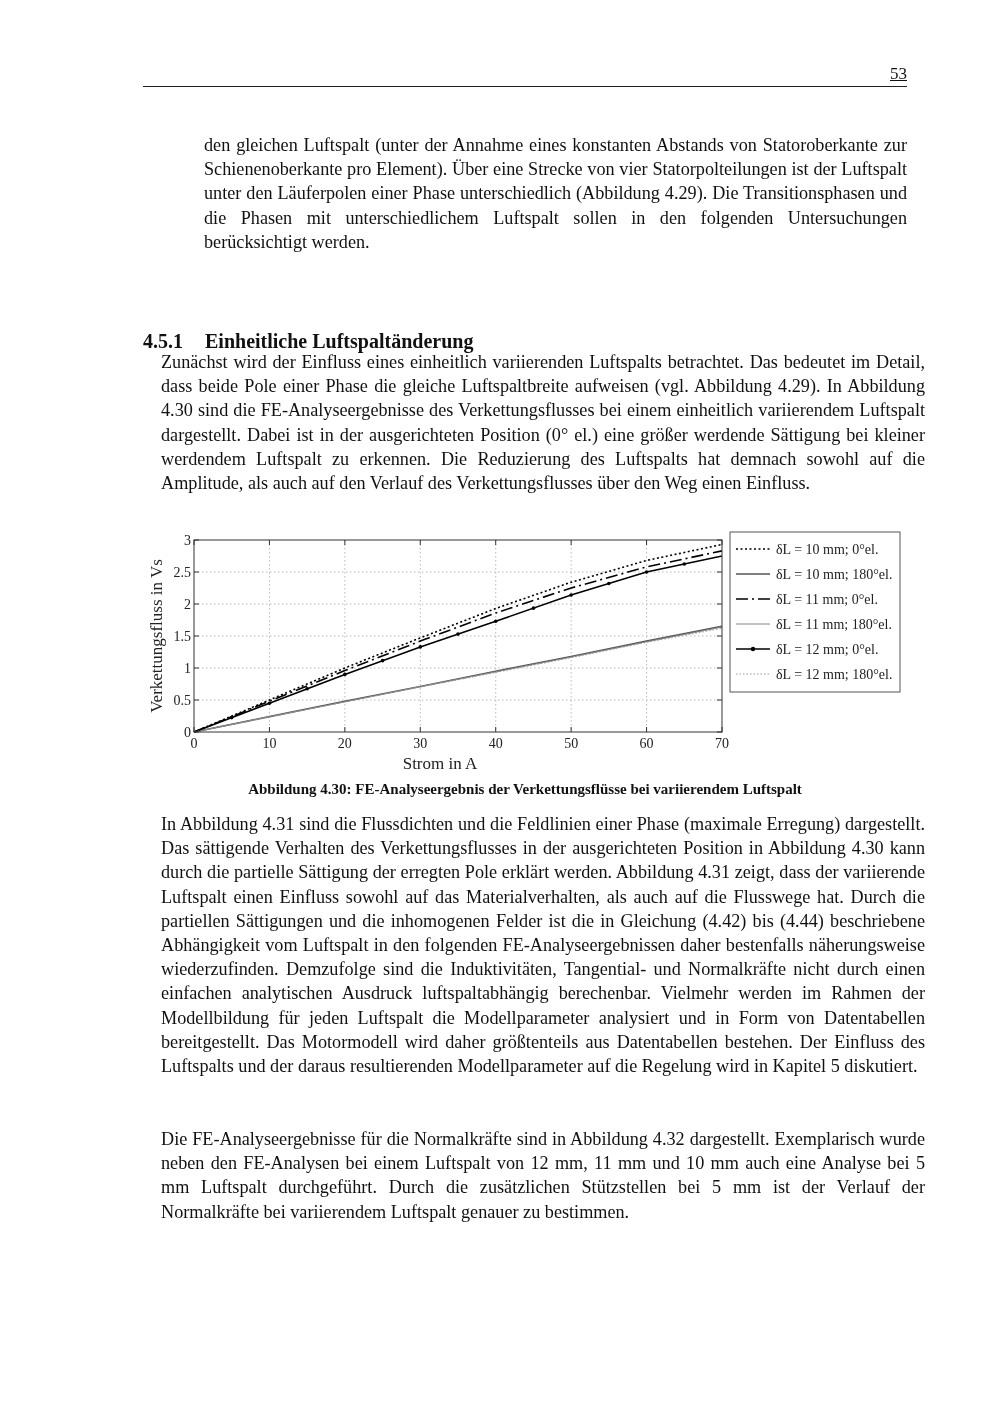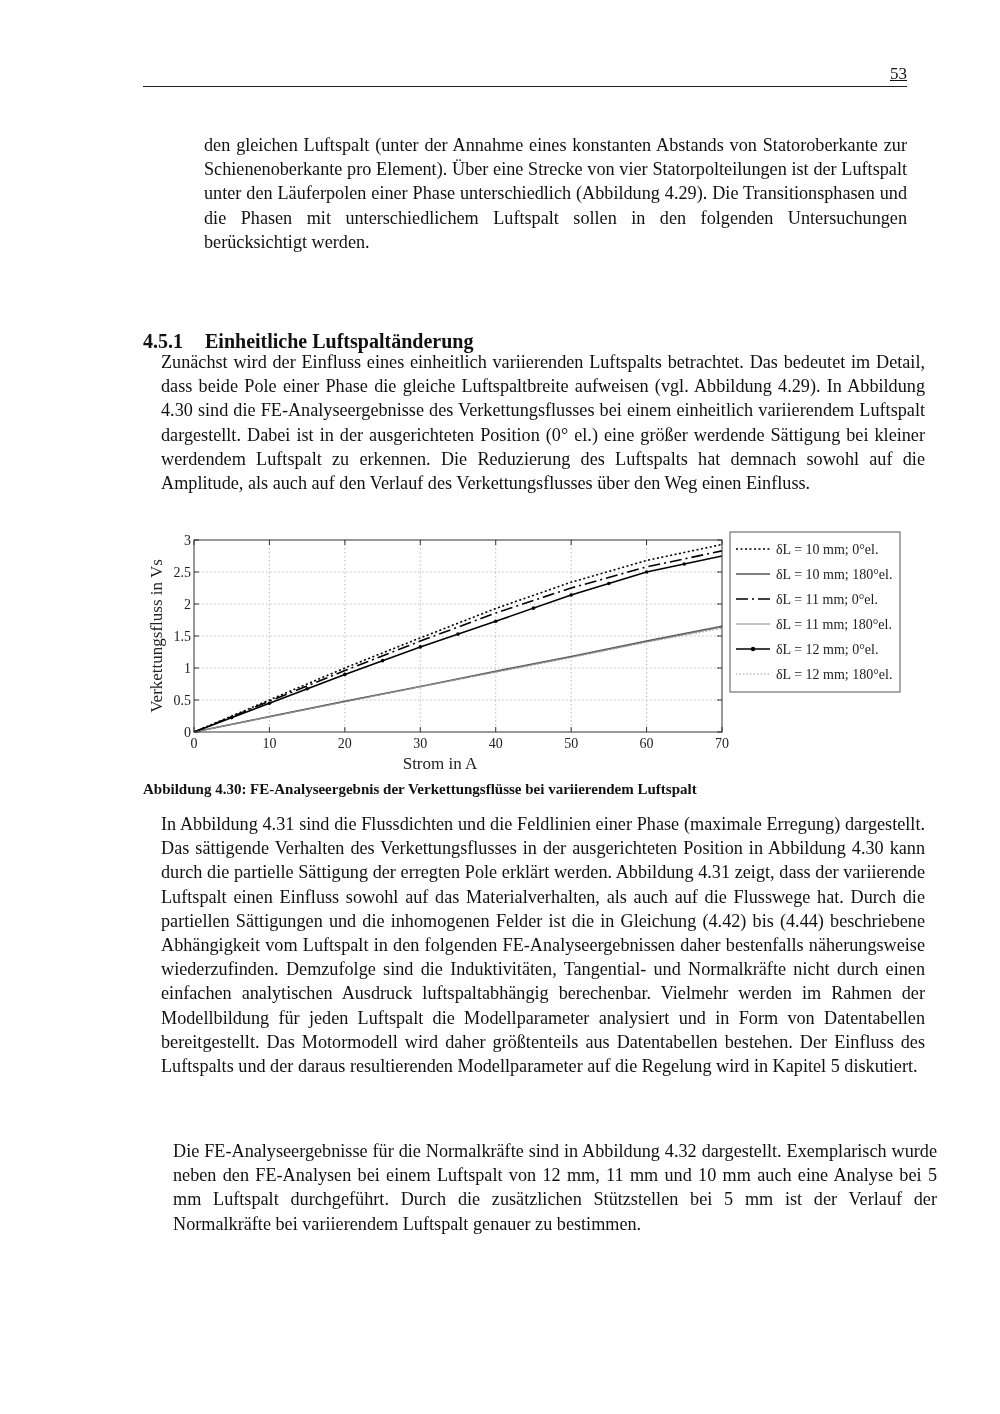--- a/index.html
+++ b/index.html
@@ -4,21 +4,21 @@
 <style>
   html,body{margin:0;padding:0;background:#fff;}
   body{width:1000px;height:1414px;position:relative;font-family:"Liberation Serif","DejaVu Serif",serif;color:#111;}
   .header{position:absolute;left:143px;top:62px;width:764px;height:24px;border-bottom:1.5px solid #222;font-size:17px;}
   .header .title{position:absolute;left:0;top:2px;}
   .header .pnum{position:absolute;right:0;top:2px;text-decoration:underline;}
   .para{position:absolute;left:161px;width:764px;font-size:18.2px;line-height:24.2px;text-align:justify;}
   .para.indent{left:204px;width:703px;}
   .heading{position:absolute;left:143px;top:316px;font-size:20px;font-weight:bold;margin-top:14px;}
   .heading .num{display:inline-block;width:62px;}
-  .caption{position:absolute;left:143px;width:764px;top:781px;font-size:15px;font-weight:bold;}
+  .caption{position:absolute;left:143px;width:764px;top:781px;text-align:center;font-size:15px;font-weight:bold;}
   .chart{position:absolute;left:140px;top:528px;}
 </style>
 </head>
 <body>
 
 <div class="header">
   <span class="pnum">53</span>
 </div>
 
 <p class="para indent" style="top:133px;margin:0;">den gleichen Luftspalt (unter der Annahme eines konstanten Abstands von Statoroberkante zur Schienenoberkante pro Element). Über eine Strecke von vier Statorpolteilungen ist der Luftspalt unter den Läuferpolen einer Phase unterschiedlich (Abbildung 4.29). Die Transitionsphasen und die Phasen mit unterschiedlichem Luftspalt sollen in den folgenden Untersuchungen berücksichtigt werden.</p>
@@ -131,13 +131,13 @@
         <line x1="596" y1="146" x2="630" y2="146" stroke="#999" stroke-width="1" stroke-dasharray="1.5 2"></line>
         <text x="636" y="151" font-family="Liberation Serif, serif" font-size="14" fill="#222">δL = 12 mm; 180°el.</text>
       </g>
   </svg>
 </div>
 
 <div class="caption">Abbildung 4.30: FE-Analyseergebnis der Verkettungsflüsse bei variierendem Luftspalt</div>
 
 <p class="para" style="top:812px;margin:0;">In Abbildung 4.31 sind die Flussdichten und die Feldlinien einer Phase (maximale Erregung) dargestellt. Das sättigende Verhalten des Verkettungsflusses in der ausgerichteten Position in Abbildung 4.30 kann durch die partielle Sättigung der erregten Pole erklärt werden. Abbildung 4.31 zeigt, dass der variierende Luftspalt einen Einfluss sowohl auf das Materialverhalten, als auch auf die Flusswege hat. Durch die partiellen Sättigungen und die inhomogenen Felder ist die in Gleichung (4.42) bis (4.44) beschriebene Abhängigkeit vom Luftspalt in den folgenden FE-Analyseergebnissen daher bestenfalls näherungsweise wiederzufinden. Demzufolge sind die Induktivitäten, Tangential- und Normalkräfte nicht durch einen einfachen analytischen Ausdruck luftspaltabhängig berechenbar. Vielmehr werden im Rahmen der Modellbildung für jeden Luftspalt die Modellparameter analysiert und in Form von Datentabellen bereitgestellt. Das Motormodell wird daher größtenteils aus Datentabellen bestehen. Der Einfluss des Luftspalts und der daraus resultierenden Modellparameter auf die Regelung wird in Kapitel 5 diskutiert.</p>
 
-<p class="para" style="top:1127px;margin:12px;">Die FE-Analyseergebnisse für die Normalkräfte sind in Abbildung 4.32 dargestellt. Exemplarisch wurde neben den FE-Analysen bei einem Luftspalt von 12 mm, 11 mm und 10 mm auch eine Analyse bei 5 mm Luftspalt durchgeführt. Durch die zusätzlichen Stützstellen bei 5 mm ist der Verlauf der Normalkräfte bei variierendem Luftspalt genauer zu bestimmen.</p>
+<p class="para" style="top:1127px;margin:0;">Die FE-Analyseergebnisse für die Normalkräfte sind in Abbildung 4.32 dargestellt. Exemplarisch wurde neben den FE-Analysen bei einem Luftspalt von 12 mm, 11 mm und 10 mm auch eine Analyse bei 5 mm Luftspalt durchgeführt. Durch die zusätzlichen Stützstellen bei 5 mm ist der Verlauf der Normalkräfte bei variierendem Luftspalt genauer zu bestimmen.</p>
 
 </body></html>

